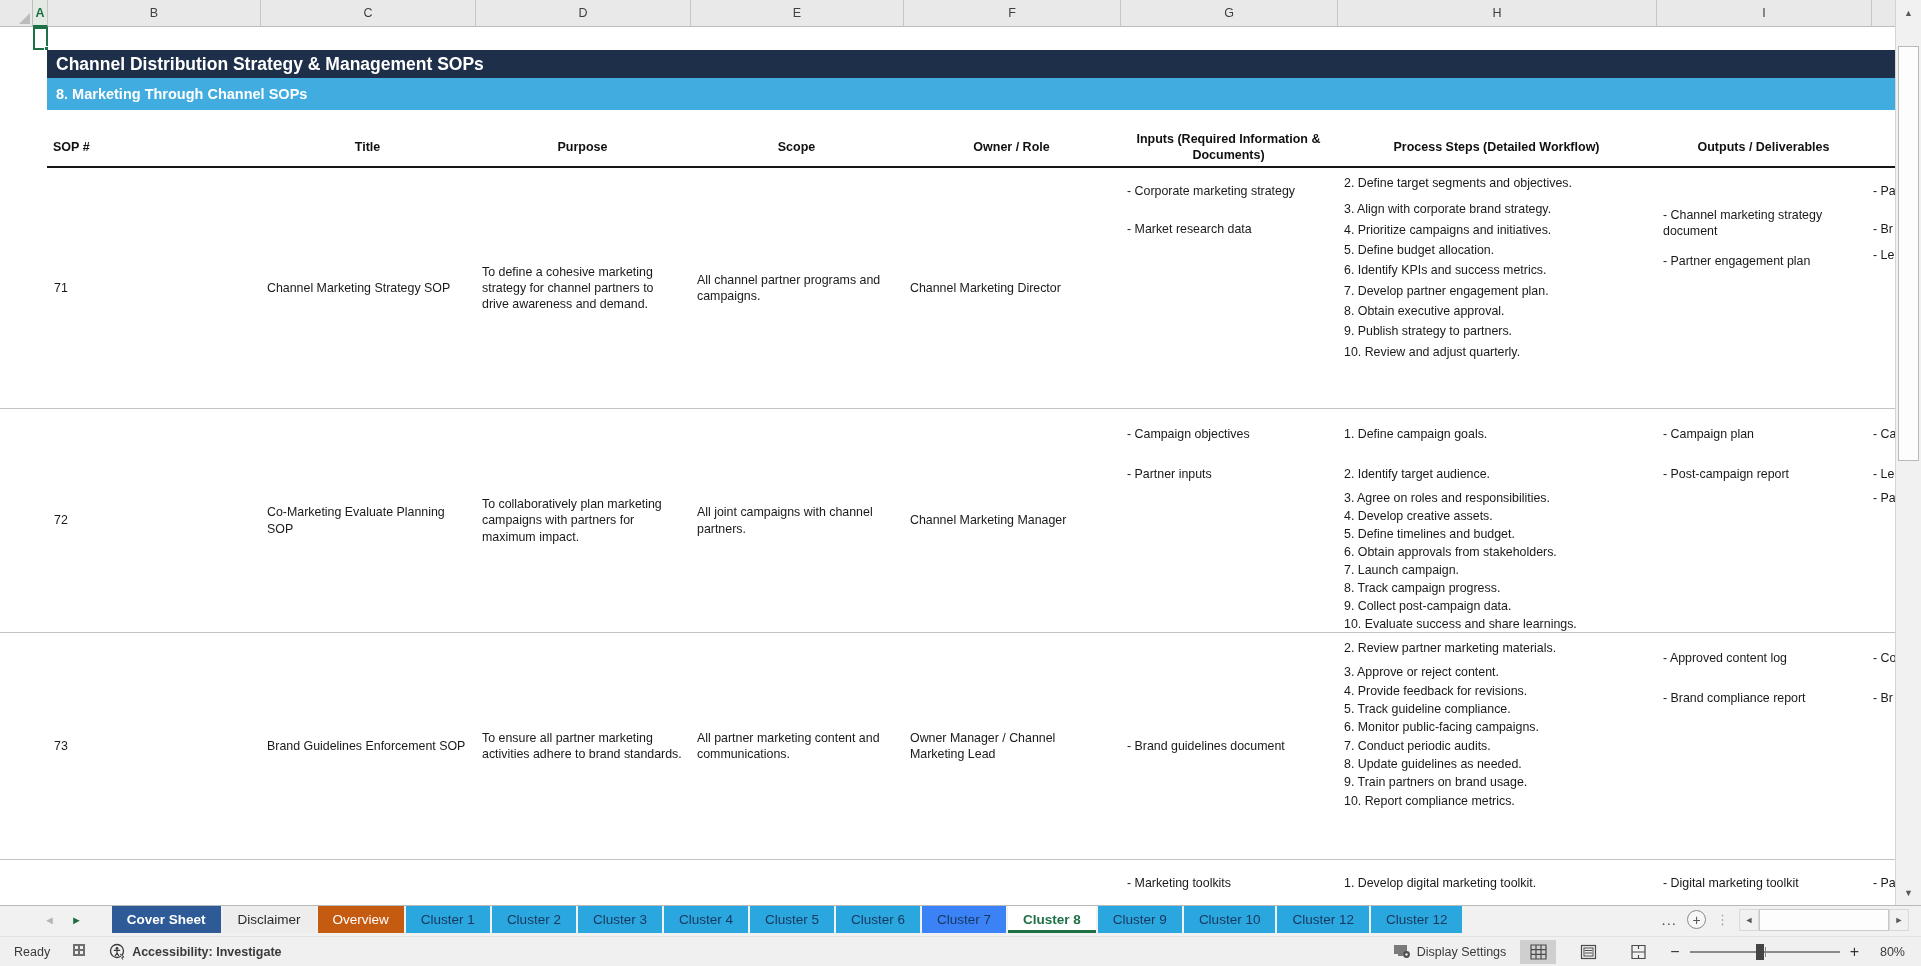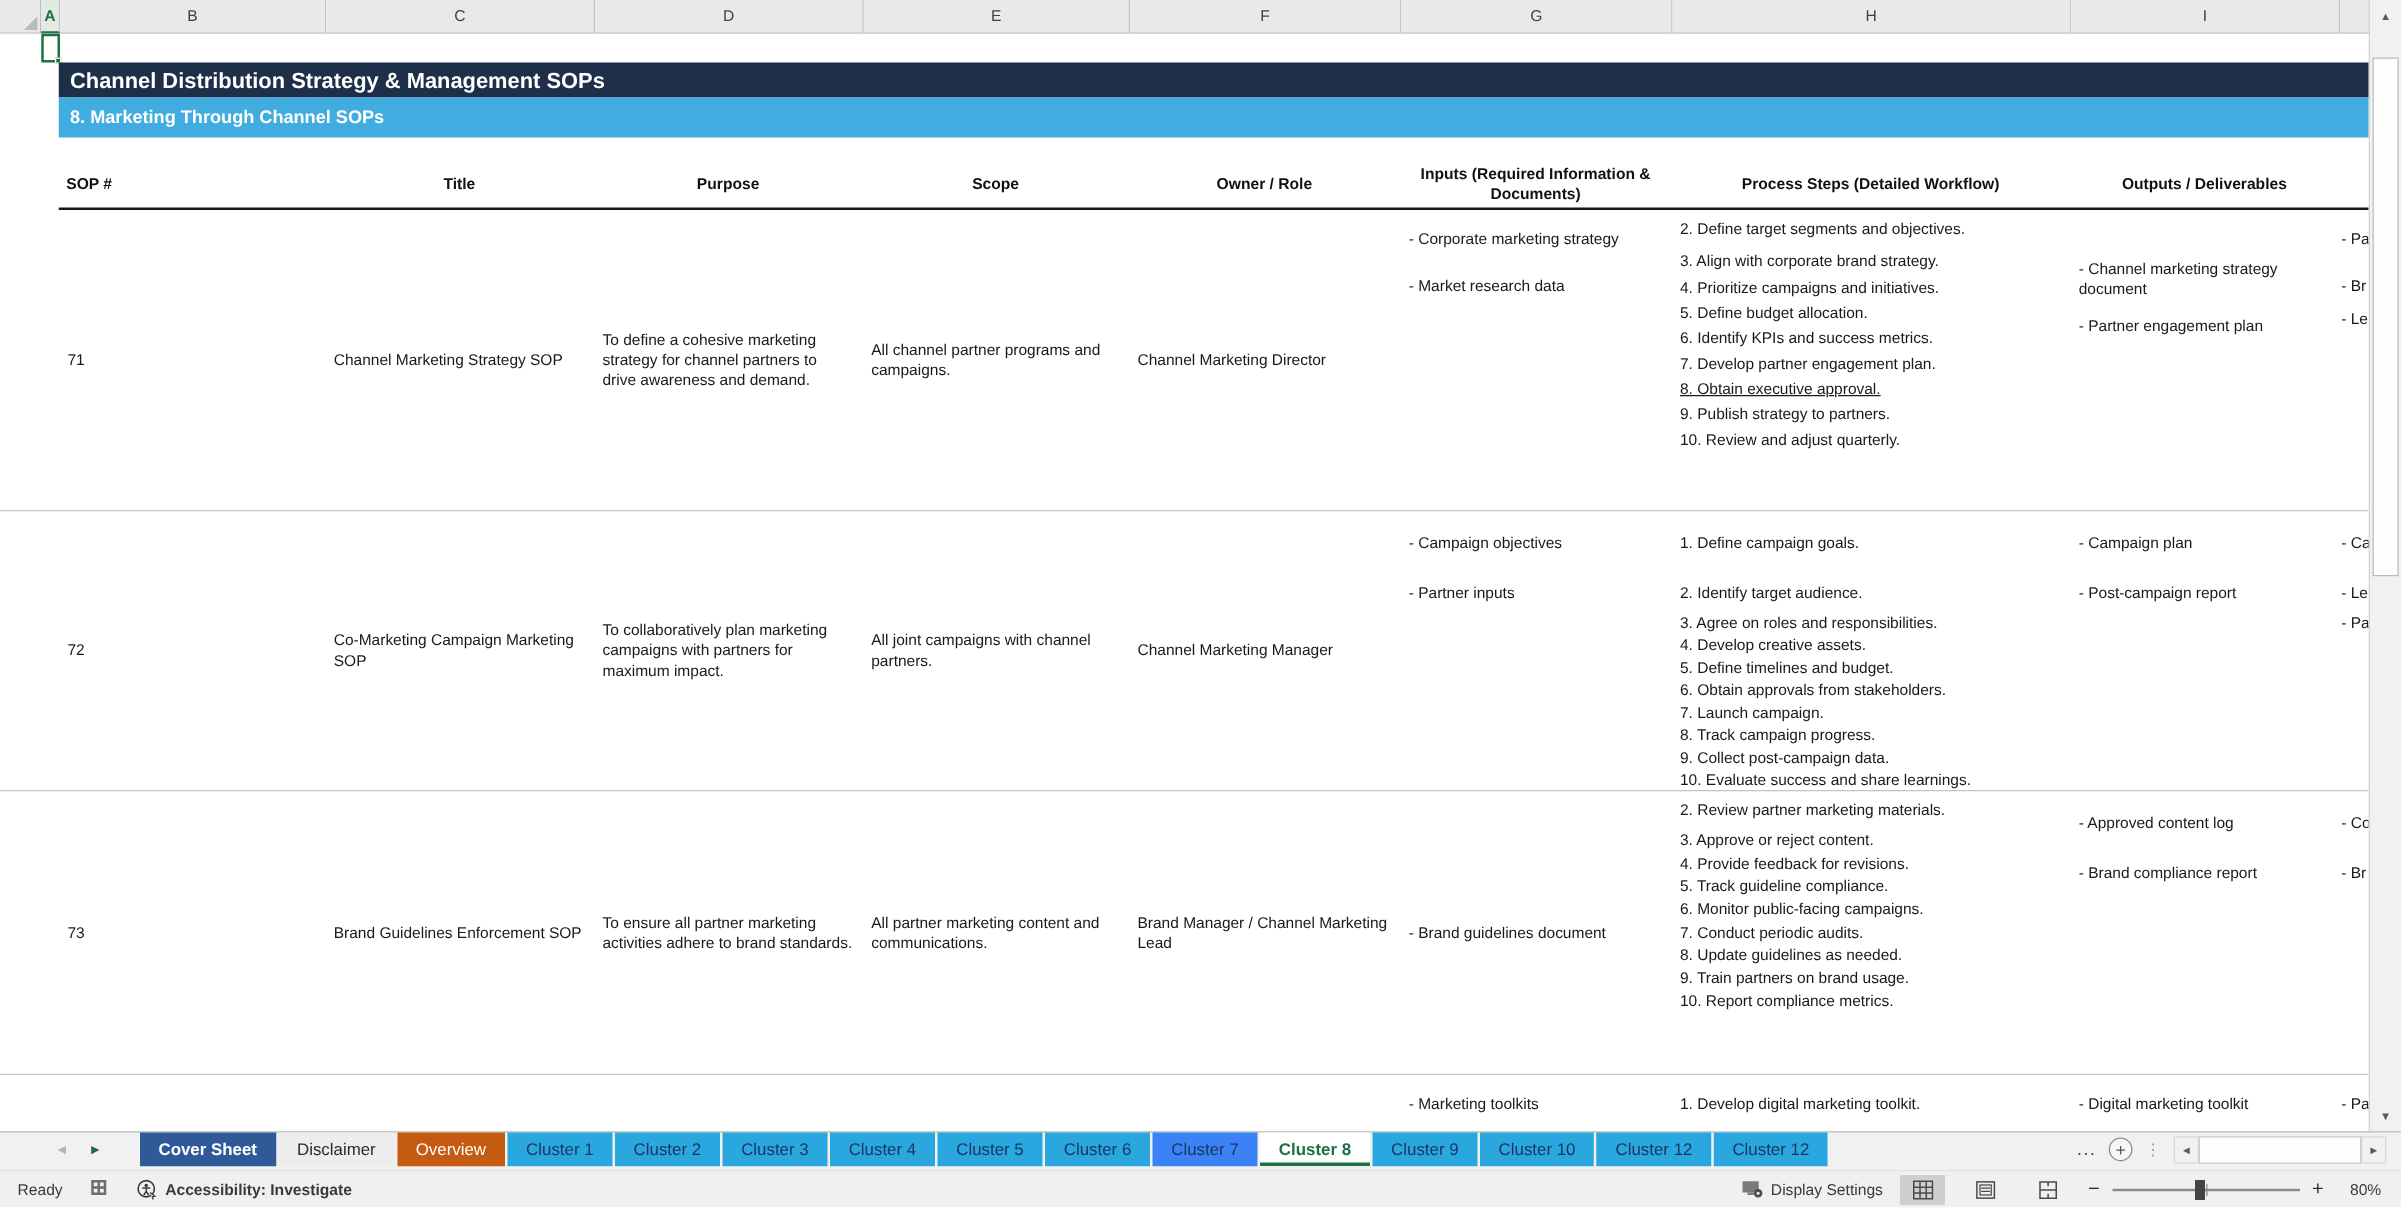--- a/index.html
+++ b/index.html
@@ -170,41 +170,41 @@
               <div class="band" style="height: 31px;">- Market research data</div>
             </div>
             <div class="cell" style="left: 1337px; width: 319px;">
               <div class="band" style="height: 31px;">2. Define target segments and objectives.</div>
               <div class="steps">
                 <div style="height: 20.4px;">3. Align with corporate brand strategy.</div>
                 <div style="height: 20.4px;">4. Prioritize campaigns and initiatives.</div>
                 <div style="height: 20.4px;">5. Define budget allocation.</div>
                 <div style="height: 20.4px;">6. Identify KPIs and success metrics.</div>
                 <div style="height: 20.4px;">7. Develop partner engagement plan.</div>
-                <div style="height: 20.4px; text-decoration: underline;">8. Obtain executive approval.</div>
+                <div style="height: 20.4px;">8. Obtain executive approval.</div>
                 <div style="height: 20.4px;">9. Publish strategy to partners.</div>
                 <div style="height: 20.4px;">10. Review and adjust quarterly.</div>
               </div>
             </div>
             <div class="cell" style="left: 1656px; width: 215px;">
               <div class="band" style="height: 46px; margin-top: 32px;">- Channel marketing strategy document</div>
               <div class="band" style="height: 31px;">- Partner engagement plan</div>
             </div>
             <div class="cell cellJ" style="left: 1871px; width: 24px;">
               <div class="band" style="height: 46px;">- Pa</div>
               <div class="band" style="height: 31px;">- Br</div>
               <div class="band" style="height: 20.4px;">- Le</div>
             </div>
           </div>
           <div class="section sep" style="top: 381px; height: 224px;">
             <div class="cell vc" style="left: 47px; width: 213px;">
               <div>72</div>
             </div>
             <div class="cell vc" style="left: 260px; width: 215px;">
-              <div>Co-Marketing Campaign Marketing SOP</div>
+              <div>Co-Marketing Evaluate Planning SOP</div>
             </div>
             <div class="cell vc" style="left: 475px; width: 215px;">
               <div>To collaboratively plan marketing campaigns with partners for maximum impact.</div>
             </div>
             <div class="cell vc" style="left: 690px; width: 213px;">
               <div>All joint campaigns with channel partners.</div>
             </div>
             <div class="cell vc" style="left: 903px; width: 217px;">
               <div>Channel Marketing Manager</div>
             </div>
@@ -243,21 +243,21 @@
             <div class="cell vc" style="left: 260px; width: 215px;">
               <div>Brand Guidelines Enforcement SOP</div>
             </div>
             <div class="cell vc" style="left: 475px; width: 215px;">
               <div>To ensure all partner marketing activities adhere to brand standards.</div>
             </div>
             <div class="cell vc" style="left: 690px; width: 213px;">
               <div>All partner marketing content and communications.</div>
             </div>
             <div class="cell vc" style="left: 903px; width: 217px;">
-              <div>Brand Manager / Channel Marketing Lead</div>
+              <div>Owner Manager / Channel Marketing Lead</div>
             </div>
             <div class="cell vc" style="left: 1120px; width: 217px;">
               <div>- Brand guidelines document</div>
             </div>
             <div class="cell" style="left: 1337px; width: 319px;">
               <div class="band" style="height: 30px;">2. Review partner marketing materials.</div>
               <div class="steps">
                 <div style="height: 18.4px;">3. Approve or reject content.</div>
                 <div style="height: 18.4px;">4. Provide feedback for revisions.</div>
                 <div style="height: 18.4px;">5. Track guideline compliance.</div>

